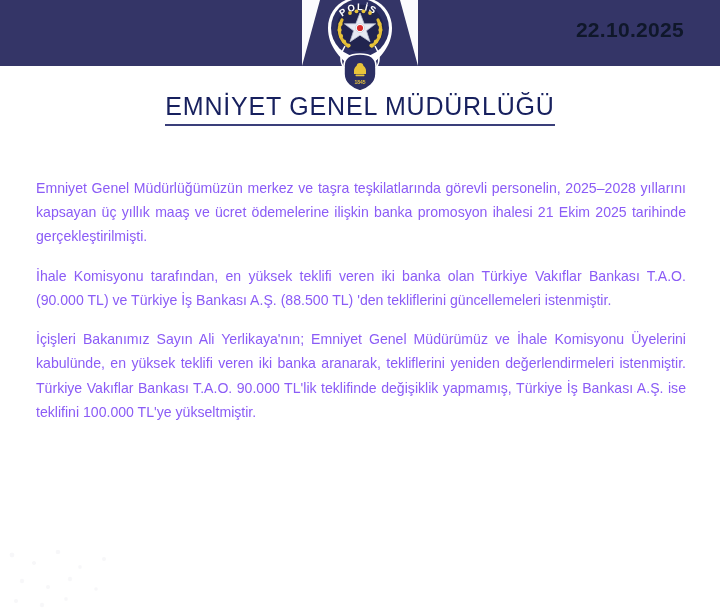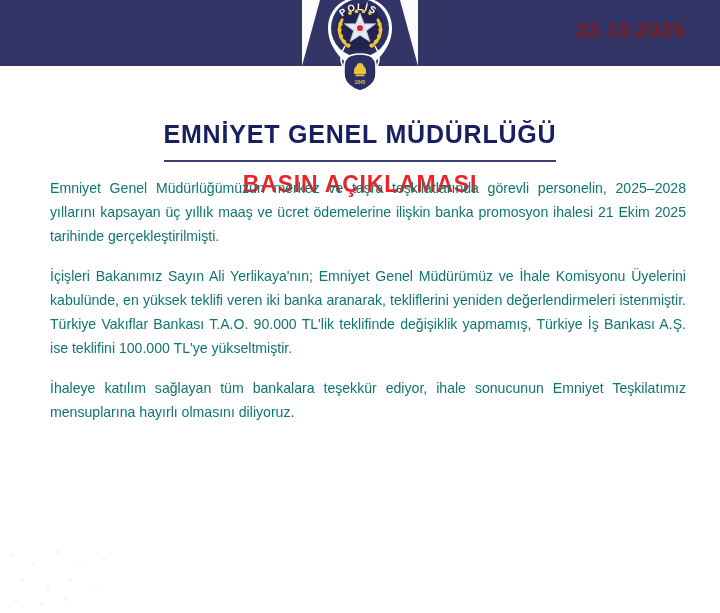--- a/index.html
+++ b/index.html
@@ -40,21 +40,21 @@
   }
   .notch-right {
     left: 400px;
     border-top: 66px solid #fbfbfd;
     border-left: 18px solid transparent;
   }
   .header-date {
     position: absolute;
     top: 18px;
     right: 36px;
-    color: #7f1d1d;
+    color: #0f172a;
     font-size: 21px;
     font-weight: bold;
     letter-spacing: 0.3px;
     z-index: 4;
     white-space: nowrap;
   }
 
   
   .emblem {
     position: absolute;
@@ -69,28 +69,27 @@
   .title-block {
     position: absolute;
     top: 92px;
     left: 0;
     width: 720px;
     text-align: center;
     z-index: 3;
   }
   .main-title {
     font-size: 25px;
-    font-weight: bold;
+    font-weight: normal;
     color: #17205e;
     letter-spacing: 0.8px;
     display: inline-block;
     border-bottom: 2px solid #3a3f7a;
-    padding-bottom: 12px;
+    padding-bottom: 4px;
     line-height: 1.12;
-    margin-top: 28px;
   }
   .sub-title {
     margin-top: 10px;
     font-size: 23px;
     font-weight: bold;
     color: #e8262a;
     letter-spacing: 0.8px;
     line-height: 1.12;
   }
 
@@ -98,23 +97,23 @@
   .body-copy {
     position: absolute;
     top: 176px;
     left: 36px;
     width: 650px;
     z-index: 3;
   }
   .para {
     font-size: 14.1px;
     line-height: 1.72;
-    color: #0f766e;
+    color: #8b5cf6;
     text-align: justify;
-    margin: 0 0 15px 14px;
+    margin: 0 0 15px 0;
     font-weight: 500;
   }
   .para:last-child {
     margin-bottom: 0;
   }
 
   
   .texture {
     position: absolute;
     left: 0;
@@ -205,20 +204,19 @@
   <text x="42" y="88" text-anchor="middle" font-family="Liberation Sans, sans-serif" font-size="5" font-weight="bold" fill="#e8c43a">1845</text>
 
   <g stroke="#ffffff" stroke-width="1.4" fill="none">
     <path d="M27 50 C 22 58 22 66 26 72"></path>
     <path d="M57 50 C 62 58 62 66 58 72"></path>
   </g>
 </svg>
 
 <div class="title-block">
   <div class="main-title">EMNİYET GENEL MÜDÜRLÜĞÜ</div>
-  <div class="sub-title">BASIN AÇIKLAMASI</div>
 </div>
 
 <div class="body-copy">
   <p class="para">Emniyet Genel Müdürlüğümüzün merkez ve taşra teşkilatlarında görevli personelin, 2025–2028 yıllarını kapsayan üç yıllık maaş ve ücret ödemelerine ilişkin banka promosyon ihalesi 21 Ekim 2025 tarihinde gerçekleştirilmişti.</p>
+  <p class="para">İhale Komisyonu tarafından, en yüksek teklifi veren iki banka olan Türkiye Vakıflar Bankası T.A.O. (90.000 TL) ve Türkiye İş Bankası A.Ş. (88.500 TL) 'den tekliflerini güncellemeleri istenmiştir.</p>
   <p class="para">İçişleri Bakanımız Sayın Ali Yerlikaya'nın; Emniyet Genel Müdürümüz ve İhale Komisyonu Üyelerini kabulünde, en yüksek teklifi veren iki banka aranarak, tekliflerini yeniden değerlendirmeleri istenmiştir. Türkiye Vakıflar Bankası T.A.O. 90.000 TL'lik teklifinde değişiklik yapmamış, Türkiye İş Bankası A.Ş. ise teklifini 100.000 TL'ye yükseltmiştir.</p>
-  <p class="para">İhaleye katılım sağlayan tüm bankalara teşekkür ediyor, ihale sonucunun Emniyet Teşkilatımız mensuplarına hayırlı olmasını diliyoruz.</p>
 </div>
 
 </body></html>

